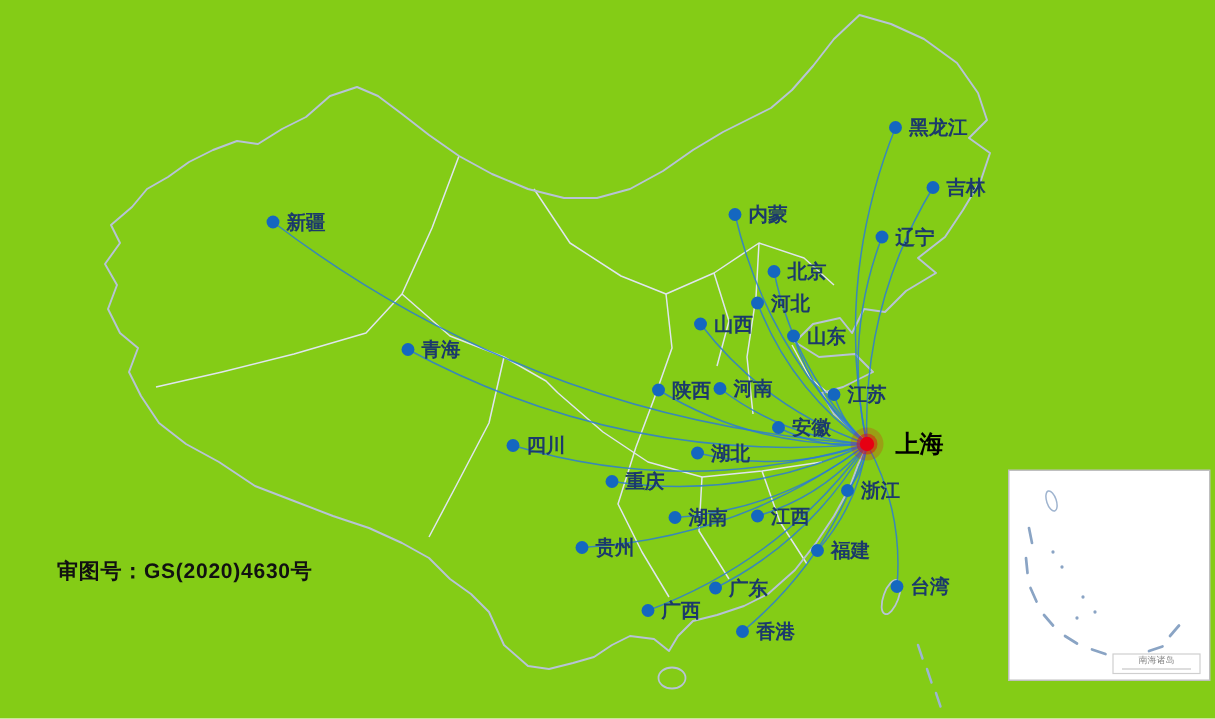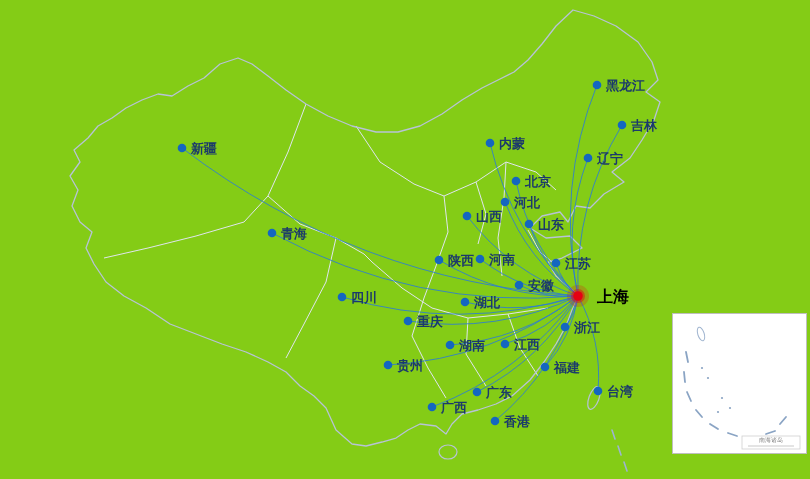--- a/index.html
+++ b/index.html
@@ -169,13 +169,14 @@
         <circle cx="722" cy="398" r="1.1"></circle>
         <circle cx="730" cy="408" r="1.1"></circle>
         <circle cx="718" cy="412" r="1.1"></circle>
       </g>
       <rect x="742" y="436" width="58" height="13" fill="#ffffff" stroke="#cfcfcf" stroke-width="0.8"></rect>
       <text class="inset-label" x="771" y="442" text-anchor="middle">南海诸岛</text>
       <line x1="748" y1="446" x2="794" y2="446" stroke="#bbbbbb" stroke-width="0.8"></line>
     </g>
   </svg>
 
+  <div id="approval">审图号：GS(2020)4630号</div>
 </div>
 
 </body></html>

